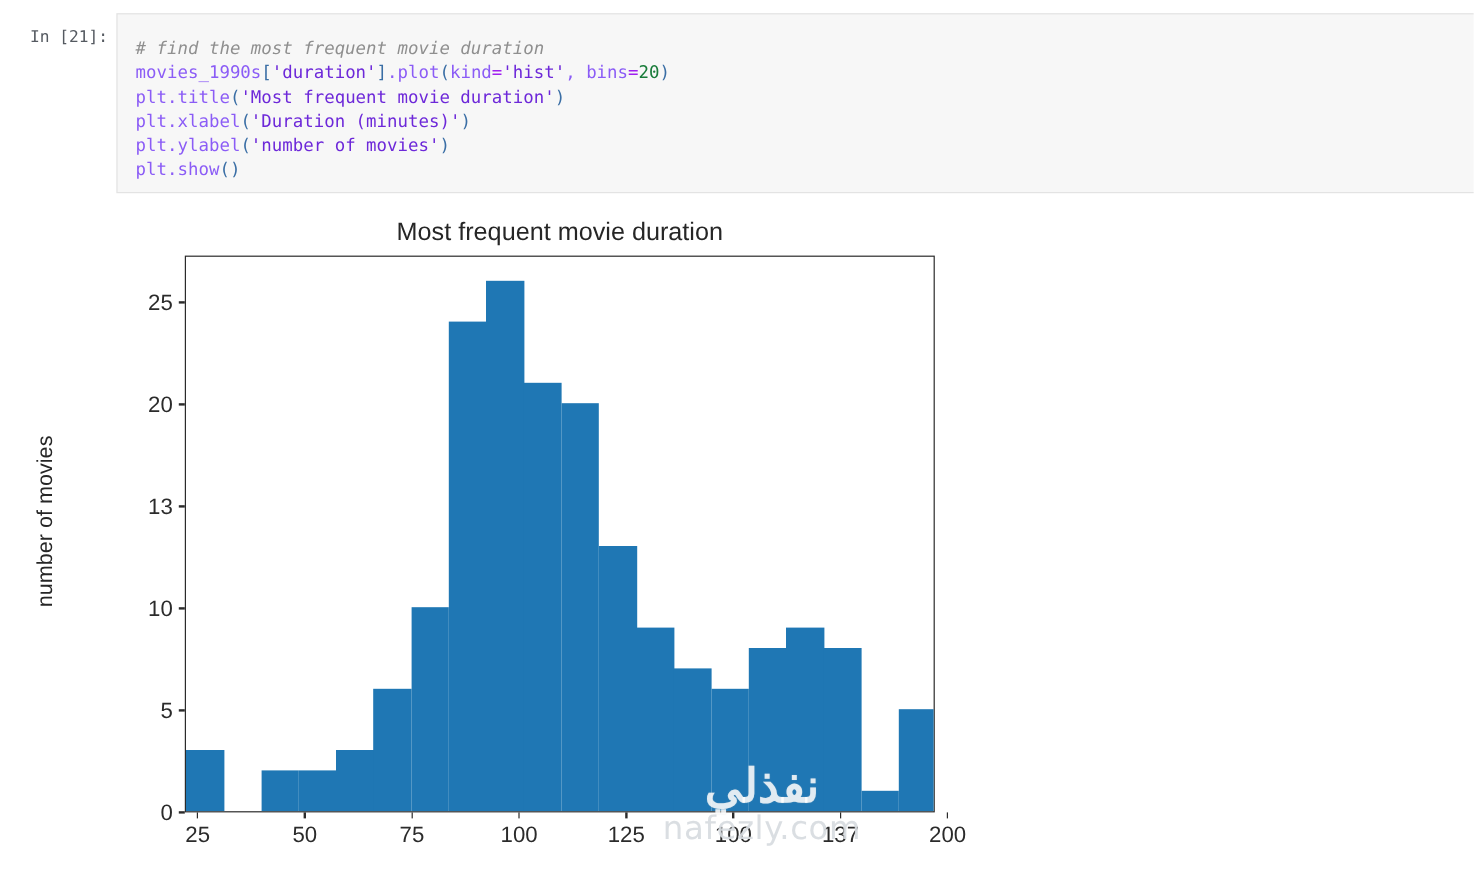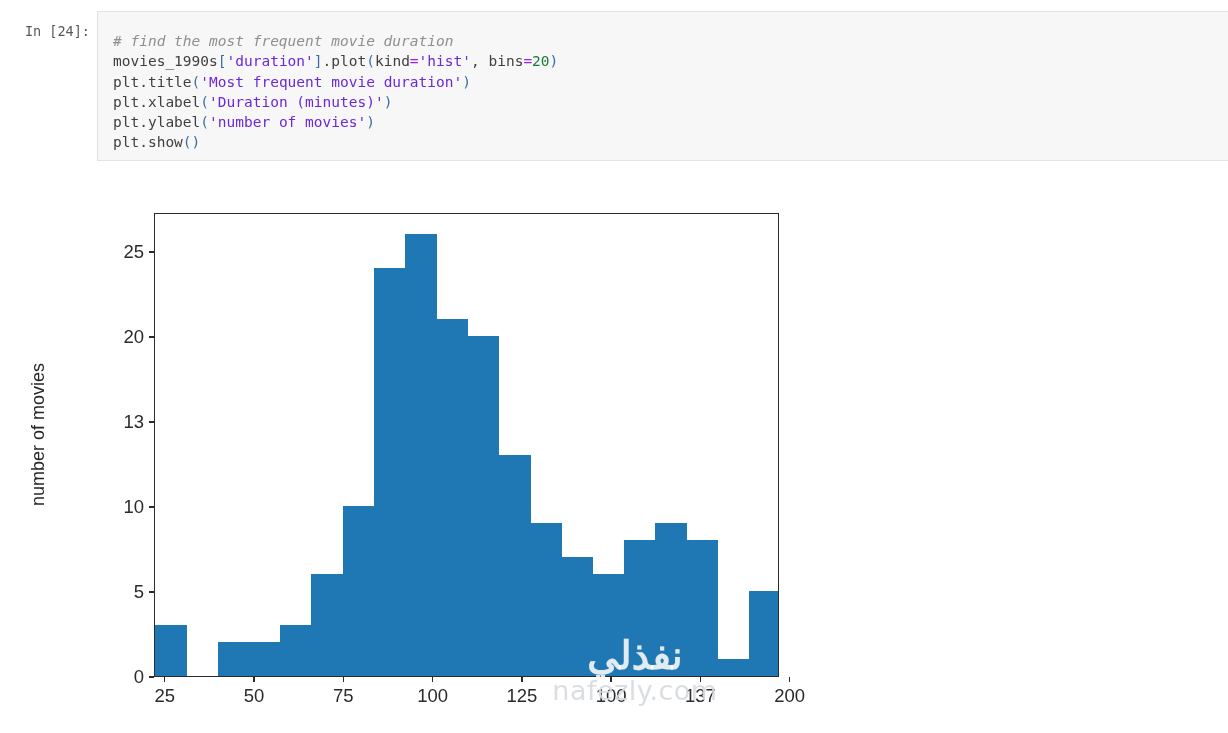--- a/index.html
+++ b/index.html
@@ -50,21 +50,21 @@
     position: absolute;
     left: 15px;
     top: 19px;
     font-family: "DejaVu Sans Mono", "Liberation Mono", monospace;
     font-size: 14.5px;
     line-height: 20.3px;
     white-space: pre;
   }
   #code-lines .ln { display: block; height: 20.3px; }
   .tk-com  { color: #8f8f8f; font-style: italic; }
-  .tk-def  { color: #404040; }
+  .tk-def  { color: #8b5cf6; }
   .tk-str  { color: #6d28d9; }
   .tk-num  { color: #197c3a; }
   .tk-op   { color: #a020f0; }
   .tk-pun  { color: #3a6ea5; }
 
   
   #figure {
     position: absolute;
     left: 0;
     top: 172px;
@@ -192,28 +192,29 @@
     line-height: 29px;
     color: rgba(215,219,224,0.92);
     font-family: "DejaVu Sans", sans-serif;
     letter-spacing: 0.5px;
   }
 </style>
 </head>
 <body>
 
 <div id="notebook-cell">
-  <div id="prompt-label">In [24]:</div>
+  <div id="prompt-label">In [21]:</div>
   <div id="code-area">
     <div id="code-lines"><span class="ln"><span class="tk-com"># find the most frequent movie duration</span></span><span class="ln"><span class="tk-def">movies_1990s</span><span class="tk-pun">[</span><span class="tk-str">'duration'</span><span class="tk-pun">]</span><span class="tk-def">.plot</span><span class="tk-pun">(</span><span class="tk-def">kind</span><span class="tk-op">=</span><span class="tk-str">'hist'</span><span class="tk-def">, </span><span class="tk-def">bins</span><span class="tk-op">=</span><span class="tk-num">20</span><span class="tk-pun">)</span></span><span class="ln"><span class="tk-def">plt.title</span><span class="tk-pun">(</span><span class="tk-str">'Most frequent movie duration'</span><span class="tk-pun">)</span></span><span class="ln"><span class="tk-def">plt.xlabel</span><span class="tk-pun">(</span><span class="tk-str">'Duration (minutes)'</span><span class="tk-pun">)</span></span><span class="ln"><span class="tk-def">plt.ylabel</span><span class="tk-pun">(</span><span class="tk-str">'number of movies'</span><span class="tk-pun">)</span></span><span class="ln"><span class="tk-def">plt.show</span><span class="tk-pun">(</span><span class="tk-pun">)</span></span></div>
   </div>
 </div>
 
 <div id="figure">
 
+  <div id="chart-title">Most frequent movie duration</div>
 
   <div id="axes">
     <div id="bars">
         <div class="bar" style="left: 0px; width: 31.85px; height: 50.99px; background: rgb(31, 119, 180);"></div>
         <div class="bar" style="left: 62.5px; width: 31.85px; height: 33.99px; background: rgb(31, 119, 180);"></div>
         <div class="bar" style="left: 93.75px; width: 31.85px; height: 33.99px; background: rgb(31, 119, 180);"></div>
         <div class="bar" style="left: 125px; width: 31.85px; height: 50.99px; background: rgb(31, 119, 180);"></div>
         <div class="bar" style="left: 156.25px; width: 31.85px; height: 101.98px; background: rgb(31, 119, 180);"></div>
         <div class="bar" style="left: 187.5px; width: 31.85px; height: 169.96px; background: rgb(31, 119, 180);"></div>
         <div class="bar" style="left: 218.75px; width: 31.85px; height: 407.91px; background: rgb(31, 119, 180);"></div>

